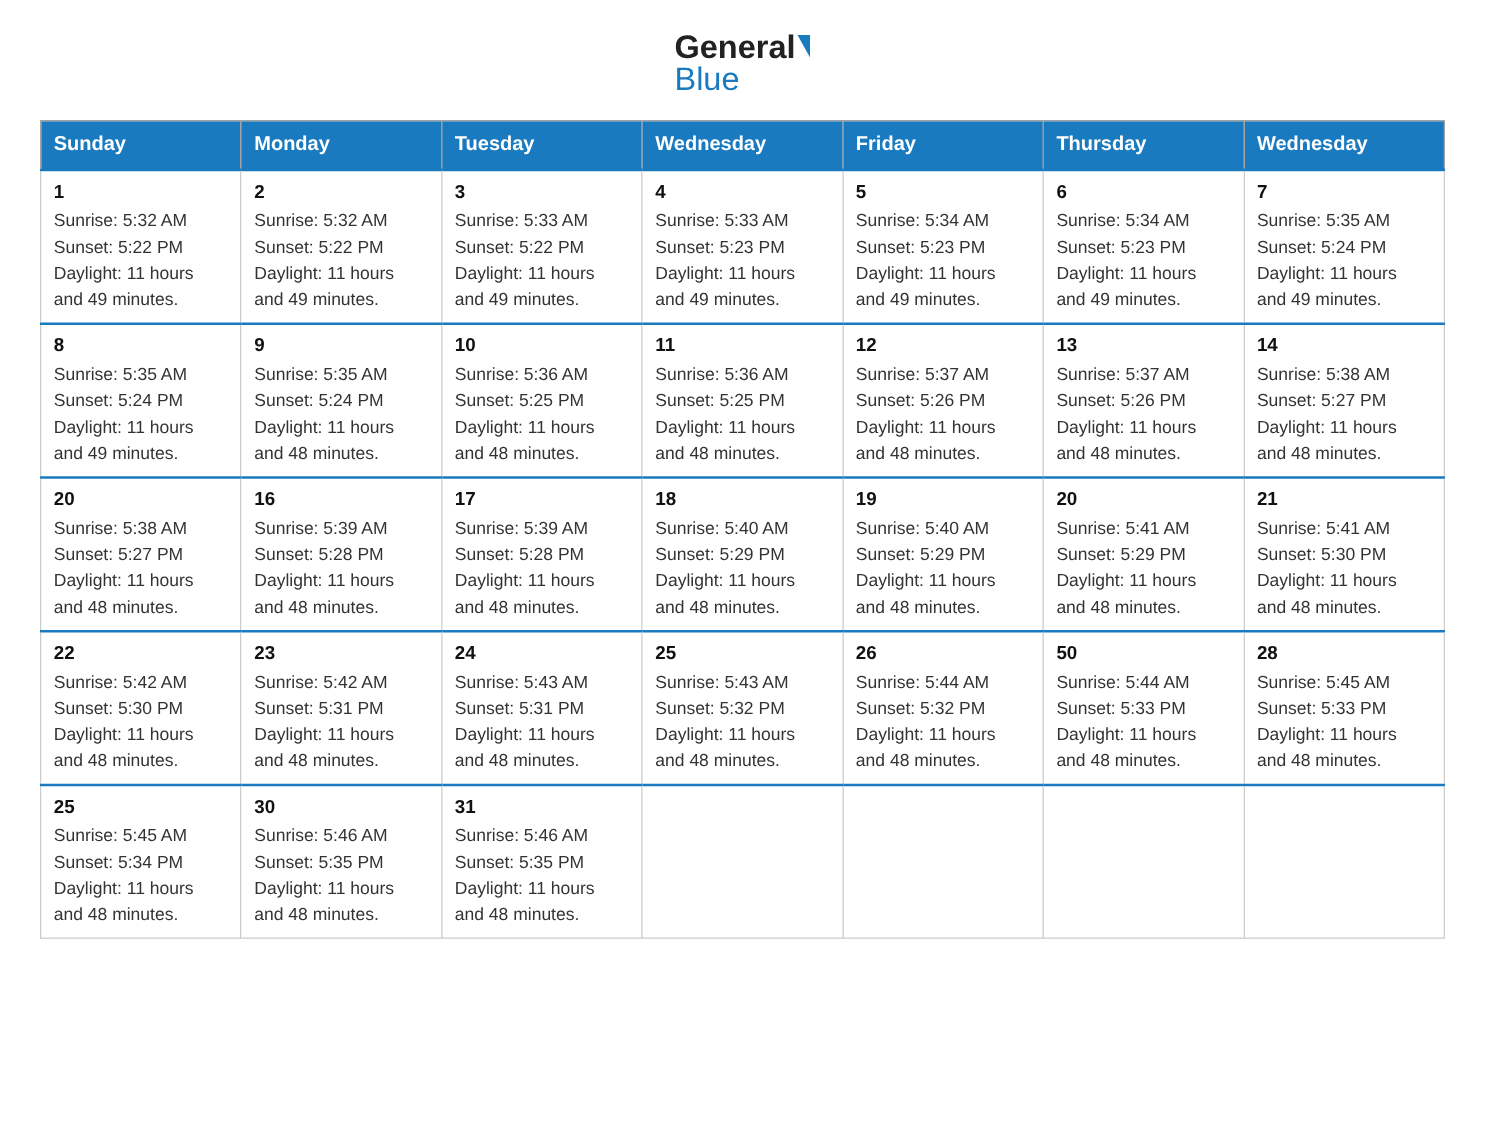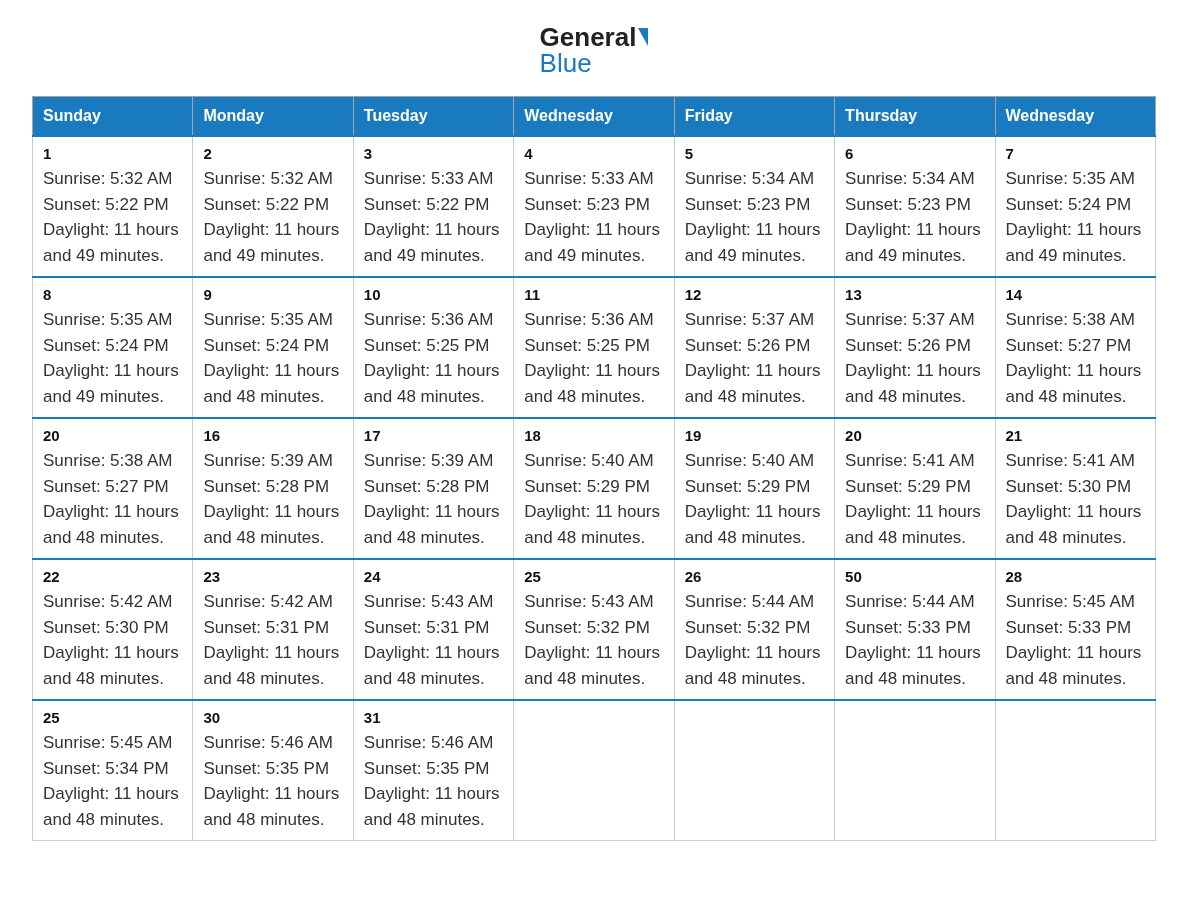--- a/index.html
+++ b/index.html
@@ -85,21 +85,21 @@
       min-height: 100px;
     }
     .calendar-table tbody tr td .day-num {
       font-size: 15px;
       font-weight: bold;
       color: #111;
       display: block;
       margin-bottom: 4px;
     }
     .calendar-table tbody tr td .day-info {
-      font-size: 17px;
+      font-size: 14px;
       color: #333;
       line-height: 1.5;
     }
     .calendar-table tbody tr td.empty {
       border-top: 2px solid #1a7abf;
       background: #fff;
     }
   </style>
 </head>
 <body>

